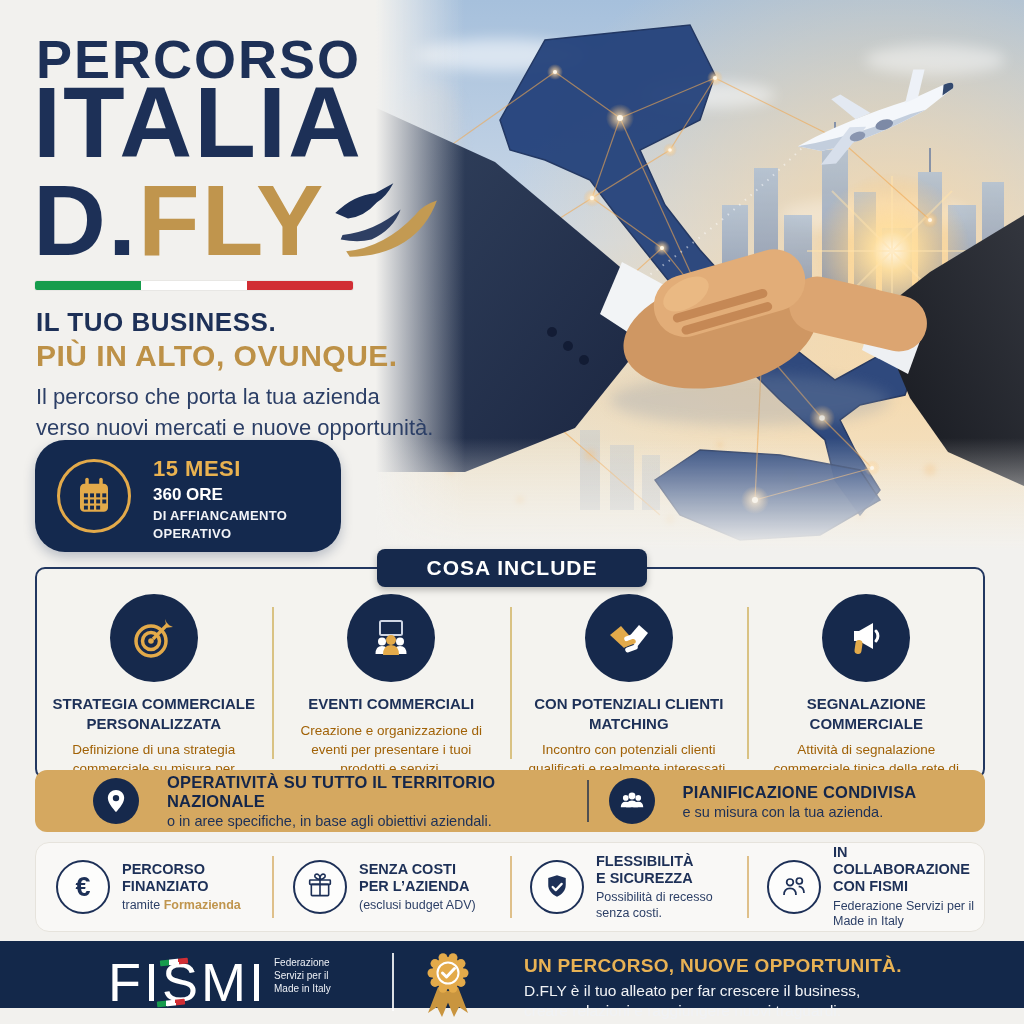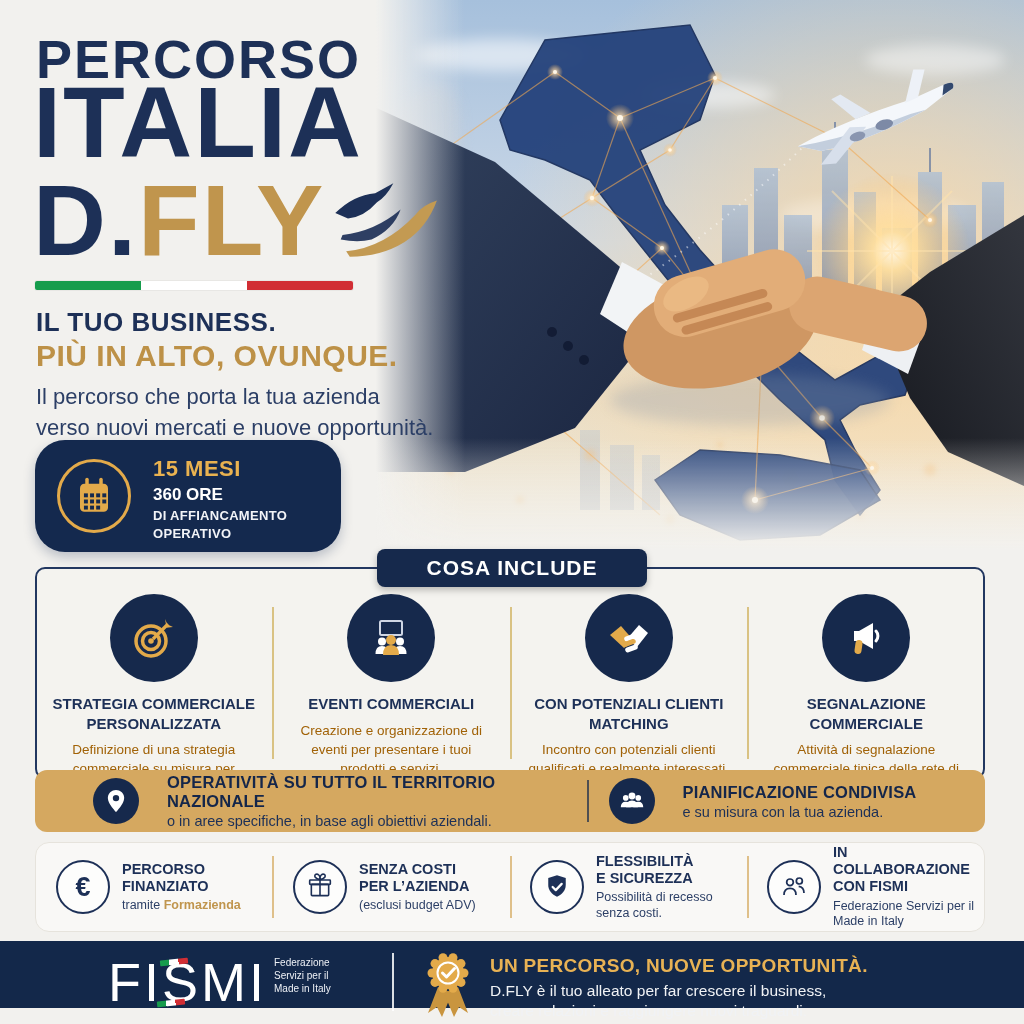--- a/index.html
+++ b/index.html
@@ -64,21 +64,21 @@
   .footer{left:0;top:941px;width:1024px;height:67px;background:#13284a;}
   .flogo{position:absolute;left:108px;top:10px;width:170px;height:62px;color:#fff;}
   .flogo .txt{font-size:54px;letter-spacing:3px;line-height:62px;}
   .stripe{position:absolute;width:28px;height:6px;border-radius:1px;
           background:linear-gradient(90deg,#169c4c 0 33%,#ffffff 33% 66%,#d12e34 66% 100%);}
   .s1{left:52px;top:8px;transform:rotate(-6deg);}
   .s2{left:49px;top:49px;transform:rotate(-6deg);}
   .forg{position:absolute;left:274px;top:15px;font-size:10px;color:#eef1f6;line-height:1.32;}
   .fdivider{position:absolute;left:392px;top:12px;width:1.5px;height:58px;background:rgba(255,255,255,.85);}
   .rosette{position:absolute;left:420px;top:6px;}
-  .fclaim{position:absolute;left:490px;top:14px;}
+  .fclaim{position:absolute;left:524px;top:14px;}
   .fct{font-size:19px;font-weight:bold;color:#e8b254;letter-spacing:.3px;}
   .fcl{font-size:15.5px;color:#f0f2f5;margin-top:4px;line-height:1.32;}
 </style>
 </head>
 <body>
 
 <div class="canvas">
 
   <svg class="abs" style="left:370px;top:0;" width="654" height="575" viewBox="0 0 654 575">
     <defs>

